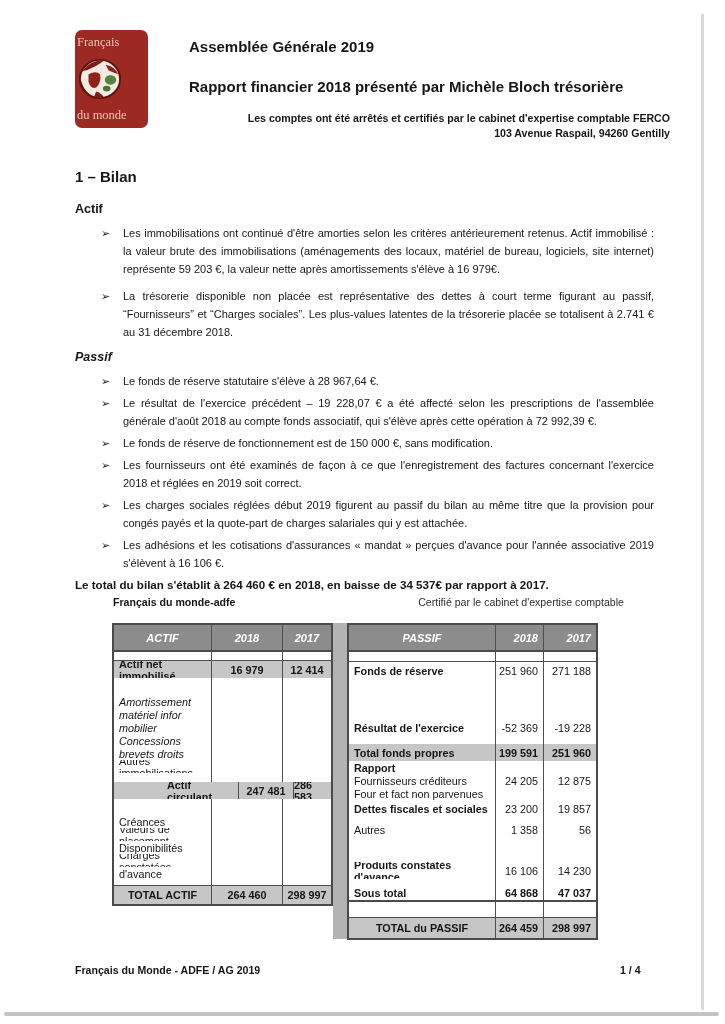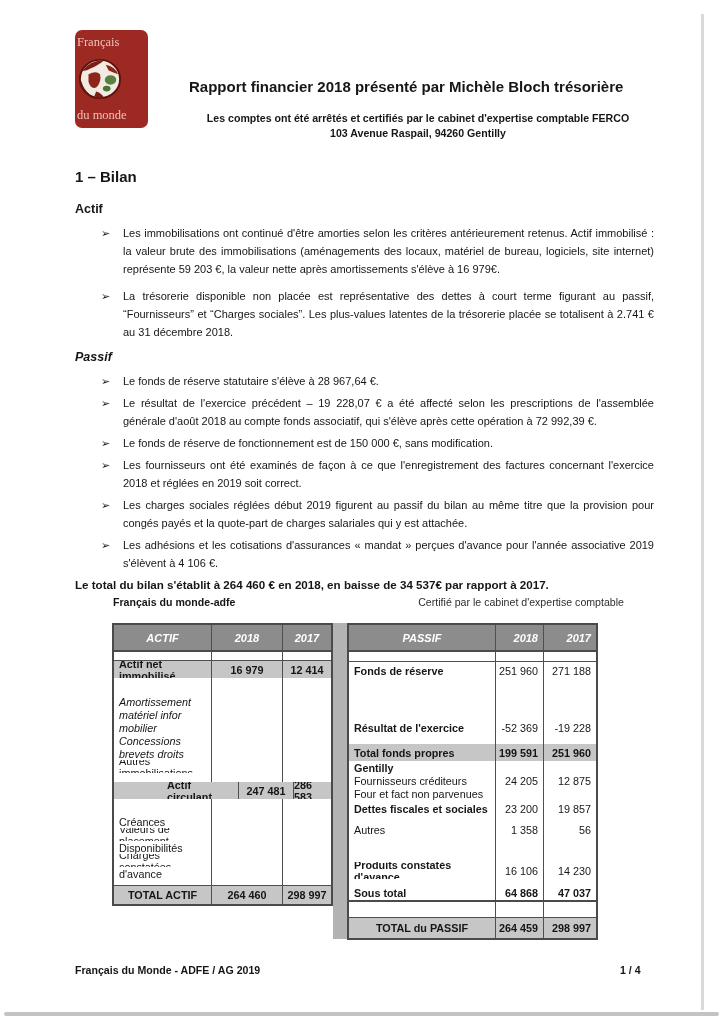--- a/index.html
+++ b/index.html
@@ -14,21 +14,21 @@
   
   .logo{position:absolute;left:75px;top:30px;width:73px;height:98px;border-radius:7px;
     display:flex;flex-direction:column;justify-content:space-between;
     padding:6px 2px 7px 2px;box-sizing:border-box;}
   .logo .ltxt{font-family:"Liberation Serif",serif;font-size:12.5px;color:#eec3ba;line-height:12px;white-space:nowrap;}
   .logo svg{display:block;}
 
   
   .title1{position:absolute;left:189px;top:38px;font-size:15px;font-weight:700;}
   .title2{position:absolute;left:189px;top:78px;font-size:15px;font-weight:700;text-align:right;}
-  .certblock{position:absolute;left:158px;top:111px;width:520px;text-align:center;
+  .certblock{position:absolute;left:150px;top:111px;width:520px;text-align:right;
     font-size:10.6px;font-weight:700;line-height:15px;}
 
   
   .content{position:absolute;left:75px;top:168px;width:579px;}
   .h-section{font-size:15px;font-weight:700;line-height:18px;margin:0 0 16px 0;}
   .h-sub{font-size:12.5px;font-weight:700;line-height:15px;margin:0 0 7px 0;}
   .h-sub.it{font-style:italic;margin-top:4px;}
   .bullet{display:flex;margin:0 0 9px 0;padding-left:26px;}
   .bullet .arr{width:13px;flex:0 0 13px;font-size:11px;line-height:18px;margin-right:9px;}
   .bullet .btxt{flex:1;font-size:11px;line-height:18px;text-align:justify;}
@@ -88,20 +88,21 @@
         <path d="M30,8 Q40,10 43,18 Q38,16 33,14 Z" fill="#8e241c"></path>
         <ellipse cx="35" cy="24" rx="6" ry="5" fill="#57823f"></ellipse>
         <ellipse cx="31" cy="33" rx="4" ry="3" fill="#4c7338"></ellipse>
         <path d="M20,36 Q26,38 28,42 Q22,44 18,41 Z" fill="#7d1d17"></path>
         <path d="M4,26 Q6,34 12,39" fill="none" stroke="#6b1712" stroke-width="1.5"></path>
       </svg>
     </span>
     <span class="ltxt">du monde</span>
   </div>
 
+  <div class="title1">Assemblée Générale 2019</div>
   <div class="title2">Rapport financier 2018 présenté par Michèle Bloch trésorière</div>
   <div class="certblock">
     <div>Les comptes ont été arrêtés et certifiés par le cabinet d'expertise comptable FERCO</div>
     <div>103 Avenue Raspail, 94260 Gentilly</div>
   </div>
 
   <div class="content">
     <div class="h-section">1 – Bilan</div>
 
     <div class="h-sub">Actif</div>
@@ -131,21 +132,21 @@
       <div class="bullet">
         <span class="arr">➢</span>
         <span class="btxt">Les fournisseurs ont été examinés de façon à ce que l'enregistrement des factures concernant l'exercice 2018 et réglées en 2019 soit correct.</span>
       </div>
       <div class="bullet">
         <span class="arr">➢</span>
         <span class="btxt">Les charges sociales réglées début 2019 figurent au passif du bilan au même titre que la provision pour congés payés et la quote-part de charges salariales qui y est attachée.</span>
       </div>
       <div class="bullet">
         <span class="arr">➢</span>
-        <span class="btxt">Les adhésions et les cotisations d'assurances « mandat » perçues d'avance pour l'année associative 2019 s'élèvent à 4 106 €.</span>
+        <span class="btxt">Les adhésions et les cotisations d'assurances « mandat » perçues d'avance pour l'année associative 2019 s'élèvent à 16 106 €.</span>
       </div>
     </div>
 
     <div class="totline">Le total du bilan s'établit à 264 460 € en 2018, en baisse de 34 537€ par rapport à 2017.</div>
   </div>
 
   <div class="cap-left">Français du monde-adfe</div>
   <div class="cap-right">
     <div>Certifié par le cabinet d'expertise comptable</div>
   </div>
@@ -283,21 +284,21 @@
         <div class="tc lab"></div>
         <div class="tc num"></div>
         <div class="tc num"></div>
       </div>
       <div class="trow s-shade" style="height: 17px;">
         <div class="tc lab">Total fonds propres</div>
         <div class="tc num">199 591</div>
         <div class="tc num">251 960</div>
       </div>
       <div class="trow s-bold" style="height: 13px;">
-        <div class="tc lab">Gentilly</div>
+        <div class="tc lab">Rapport</div>
         <div class="tc num"></div>
         <div class="tc num"></div>
       </div>
       <div class="trow s-normal" style="height: 13px;">
         <div class="tc lab">Fournisseurs créditeurs</div>
         <div class="tc num">24 205</div>
         <div class="tc num">12 875</div>
       </div>
       <div class="trow s-normal" style="height: 13px;">
         <div class="tc lab">Four et fact non parvenues</div>

